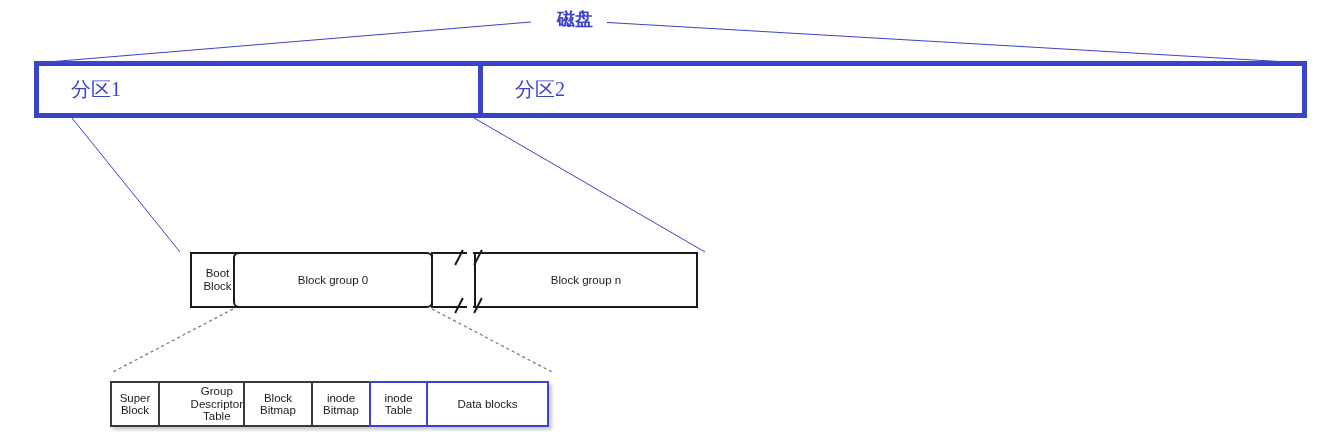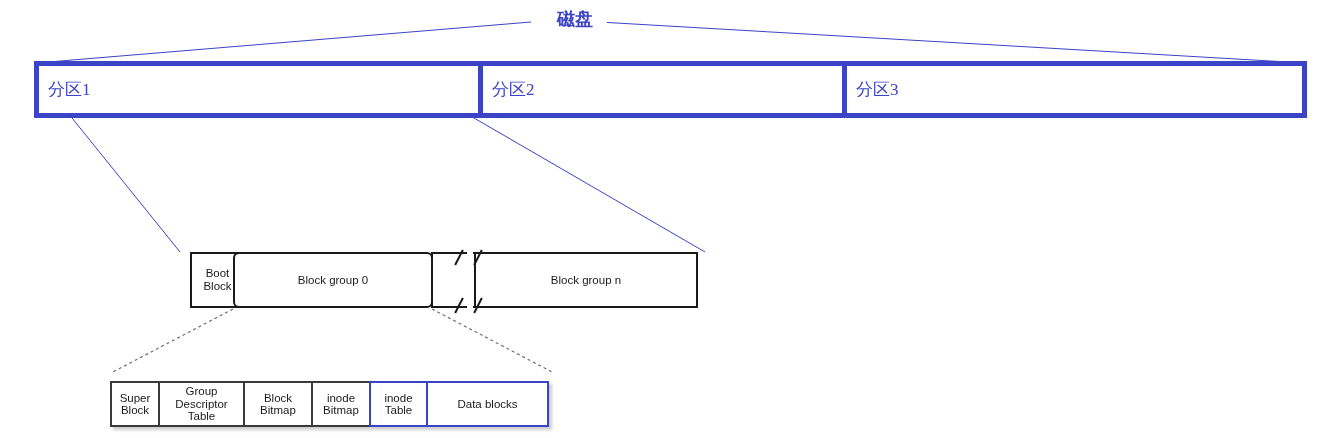--- a/index.html
+++ b/index.html
@@ -57,23 +57,23 @@
     background: #ffffff;
     display: flex;
     z-index: 4;
   }
   .partition {
     box-sizing: border-box;
     display: flex;
     align-items: center;
     height: 100%;
     font-family: "Liberation Serif", serif;
-    font-size: 17px;
+    font-size: 20px;
     color: #3b43c6;
-    padding-left: 9px;
+    padding-left: 32px;
     background: #ffffff;
   }
   .partition + .partition {
     border-left: 5px solid #3b43c6;
   }
   .p1 { width: 439px; }
   .p2 { width: 364px; align-items: center; }
   .p3 { flex: 1 1 auto; }
 
   
@@ -149,21 +149,21 @@
     text-align: center;
     font-family: "Liberation Sans", sans-serif;
     font-size: 11.5px;
     color: #1a1a1a;
     line-height: 12.5px;
     margin-left: -2px;
   }
   .cell:first-child { margin-left: 0; }
   .cell.hl { border-color: #3b43c6; position: relative; z-index: 3; }
   .c-super   { width: 50px; }
-  .c-gdt     { width: 87px; }
+  .c-gdt     { width: 87px; justify-content: flex-end; }
   .c-blkbm   { width: 70px; }
   .c-inobm   { width: 60px; }
   .c-inotbl  { width: 59px; }
   .c-data    { width: 123px; }
 </style>
 </head>
 <body>
 
 <div id="canvas">
 
@@ -182,23 +182,20 @@
 
   <div class="disk-label">磁盘</div>
 
   <div class="partition-strip">
     <div class="partition p1">
       <span>分区1</span>
     </div>
     <div class="partition p2">
       <span>分区2</span>
     </div>
-    <div class="partition p3">
-      <span>分区3</span>
-    </div>
   </div>
 
   <div class="bg-bar">
     <div class="bg-seg bg-boot">
       <span>
         <span>Boot</span><br>
         <span>Block</span>
       </span>
     </div>
     <div class="bg-seg bg-group0">

